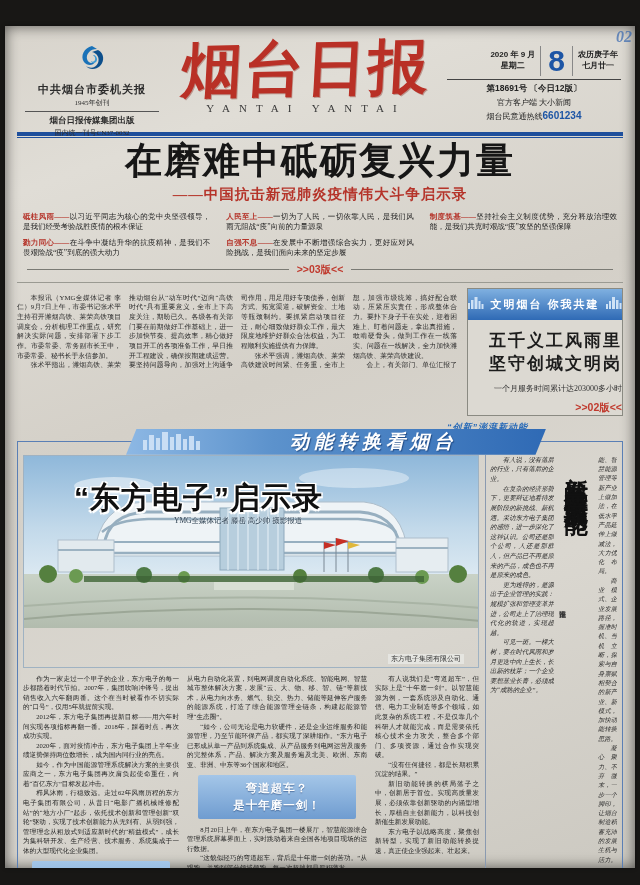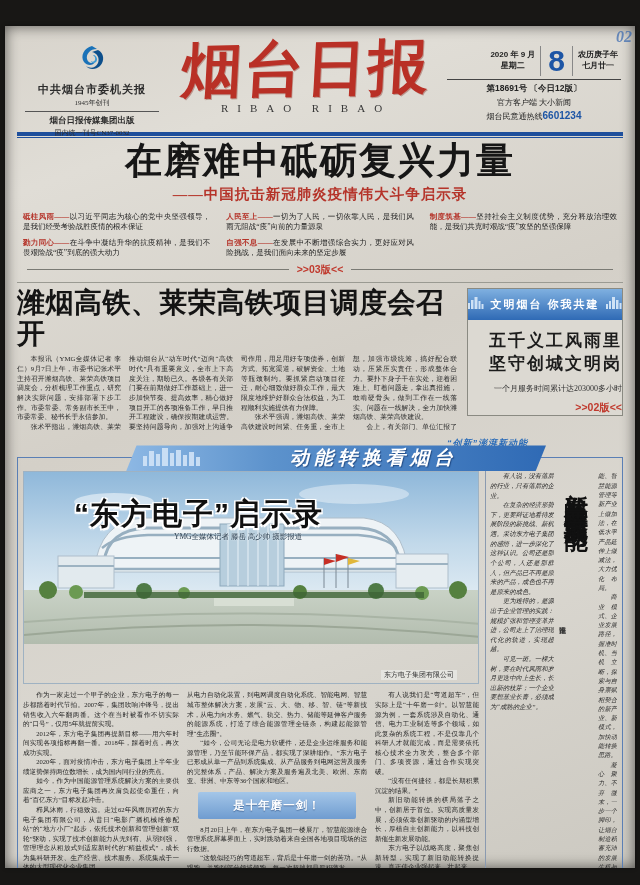--- a/index.html
+++ b/index.html
@@ -68,21 +68,21 @@
     background:linear-gradient(90deg,#8db8e4 0%,#5c92cc 35%,#2f6ab5 100%);
     clip-path:polygon(2.5% 0,100% 0,97.5% 100%,0 100%);
     display:flex; align-items:center; }
   .banner-text { flex:1; text-align:center; color:#fff; font-weight:900; font-style:italic; font-size:19px; letter-spacing:5px; font-family:"Liberation Sans",sans-serif; text-shadow:1px 1px 1px rgba(0,30,80,.5); }
   .feat-row { display:flex; gap:6px; margin-top:5px; }
   .feat-main { width:456px; }
   .photo { position:relative; width:456px; height:213px; overflow:hidden; border:1px solid #9fb2c2; }
   .photo-title { position:absolute; left:50px; top:22px; font-size:30px; font-weight:900; color:#101010; letter-spacing:1px; font-family:"Liberation Sans",sans-serif;
     text-shadow:-1.5px -1.5px 0 #fff,1.5px -1.5px 0 #fff,-1.5px 1.5px 0 #fff,1.5px 1.5px 0 #fff,0 2px 3px rgba(255,255,255,.8); }
   .photo-byline { position:absolute; left:150px; top:60px; font-size:7.5px; color:#24384a; text-shadow:0 0 2px #fff; }
-  .photo-cap { position:absolute; right:21px; bottom:3px; font-size:7px; color:#333; background:rgba(240,242,240,.55); padding:0 3px; }
+  .photo-cap { position:absolute; right:14px; bottom:3px; font-size:7px; color:#333; background:rgba(240,242,240,.55); padding:0 3px; }
   .feat-cols { display:flex; gap:8px; margin-top:6px; height:238px; overflow:hidden; }
   .fc { font-size:6.6px; line-height:1.45; color:#262626; text-align:justify; }
   .fc1 { width:156px; } .fc2 { width:180px; } .fc3 { width:104px; }
   .sub-box { margin:6px auto; width:88%; background:linear-gradient(180deg,#a4c6e8,#6f9cd0); border-radius:2px; text-align:center; padding:5px 2px; color:#fff; font-weight:900; font-size:11.5px; line-height:1.45; font-family:"Liberation Sans",sans-serif; text-shadow:0 1px 1px rgba(20,50,100,.5); letter-spacing:1px; }
 
   .editorial { width:138px; display:flex; gap:3px; border-left:1px solid #8a9ab0; padding-left:4px; }
   .ed-left { width:64px; font-size:6.4px; line-height:1.5; color:#2a2a2a; font-style:italic; text-align:justify; overflow:hidden; height:416px; }
   .ed-mid { width:38px; display:flex; justify-content:center; position:relative; }
   .ed-title { writing-mode:vertical-rl; text-orientation:upright; font-size:24px; font-weight:900; color:#111; letter-spacing:3px; line-height:1; font-family:"Liberation Sans",sans-serif; margin-top:4px; }
   .ed-byline { position:absolute; left:0px; top:150px; writing-mode:vertical-rl; text-orientation:upright; font-size:7px; color:#333; }
@@ -104,21 +104,21 @@
         </svg>
       </span>
       <div class="org">中共烟台市委机关报</div>
       <div class="founded">1945年创刊</div>
       <div class="div"></div>
       <div class="pub">烟台日报传媒集团出版</div>
       <div class="issn">国内统一刊号CN37-0032</div>
     </div>
     <div class="mh-center">
       <div class="mh-title"><span>烟台日报</span></div>
-      <div class="mh-pinyin">RIBAO RIBAO</div>
+      <div class="mh-pinyin">YANTAI YANTAI</div>
     </div>
     <div class="mh-right">
       <div class="mh-date">
         <div class="cell">
           <div>2020 年 9 月</div>
           <div>星期二</div>
         </div>
         <div class="day">8</div>
         <div class="cell">
           <div>农历庚子年</div>
@@ -150,21 +150,20 @@
     </div>
     <div class="pageref">
       <span class="ln"></span>
       <span class="txt">&gt;&gt;03版&lt;&lt;</span>
       <span class="ln"></span>
     </div>
   </div>
 
   <div class="row2">
     <div class="rail">
-      <div class="rail-hl">潍烟高铁、莱荣高铁项目调度会召开</div>
       <div class="rail-cols">
         <div class="rail-col">
           <p class="t">本报讯（YMG全媒体记者 李仁）9月7日上午，市委书记张术平主持召开潍烟高铁、莱荣高铁项目调度会，分析梳理工作重点，研究解决实际问题，安排部署下步工作。市委常委、常务副市长王中，市委常委、秘书长于永信参加。</p>
           <p class="t">张术平指出，潍烟高铁、莱荣高铁作为我市城市能级跃升的重大交通基础设施项目，对于</p>
         </div>
         <div class="rail-col">
           <p>推动烟台从“动车时代”迈向“高铁时代”具有重要意义，全市上下高度关注，期盼已久。各级各有关部门要在前期做好工作基础上，进一步加快节奏、提高效率，精心做好项目开工的各项准备工作，早日推开工程建设，确保按期建成运营。要坚持问题导向，加强对上沟通争取，细化完善融资方案，充分发挥平台公</p>
         </div>
         <div class="rail-col">
           <p>司作用，用足用好专项债券，创新方式、拓宽渠道，破解资金、土地等瓶颈制约。要抓紧启动项目征迁，耐心细致做好群众工作，最大限度地维护好群众合法权益，为工程顺利实施提供有力保障。</p>
@@ -320,20 +319,21 @@
             <div class="sub-box">
               <div>不仅要争一时</div>
               <div>更要争一世</div>
             </div>
 
           </div>
           <div class="fc fc2">
             <p>从电力自动化装置，到电网调度自动化系统、智能电网、智慧城市整体解决方案，发展“云、大、物、移、智、链”等新技术，从电力向水务、燃气、轨交、热力、储能等延伸客户服务的能源系统，打造了综合能源管理全链条，构建起能源管理“生态圈”。</p>
             <p class="t">“如今，公司无论是电力软硬件，还是企业运维服务和能源管理，乃至节能环保产品，都实现了深耕细作。”东方电子已形成从单一产品到系统集成、从产品服务到电网运营及服务的完整体系，产品、解决方案及服务遍及北美、欧洲、东南亚、非洲、中东等36个国家和地区。</p>
             <div class="sub-box">
+              <div>弯道超车？</div>
               <div>是十年磨一剑！</div>
             </div>
             <p class="t">8月20日上午，在东方电子集团一楼展厅，智慧能源综合管理系统屏幕界面上，实时跳动着来自全国各地项目现场的运行数据。</p>
             <p class="t">“这貌似轻巧的弯道超车，背后是十年磨一剑的苦功。”从跟跑、并跑到部分领域领跑，每一次超越都是厚积薄发。</p>
             <p class="t">一位行业专家评价：东方电子抓住了能源革命与数字革命相融并进的窗口期，率先布局，才有了今天的从容。</p>
 
           </div>
           <div class="fc fc3">
             <p class="t">有人说我们是“弯道超车”，但实际上是“十年磨一剑”。以智慧能源为例，一套系统涉及自动化、通信、电力工业制造等多个领域，如此复杂的系统工程，不是仅靠几个科研人才就能完成，而是需要依托核心技术全力攻关，整合多个部门、多项资源，通过合作实现突破。</p>
             <p class="t">“没有任何捷径，都是长期积累沉淀的结果。”</p>

